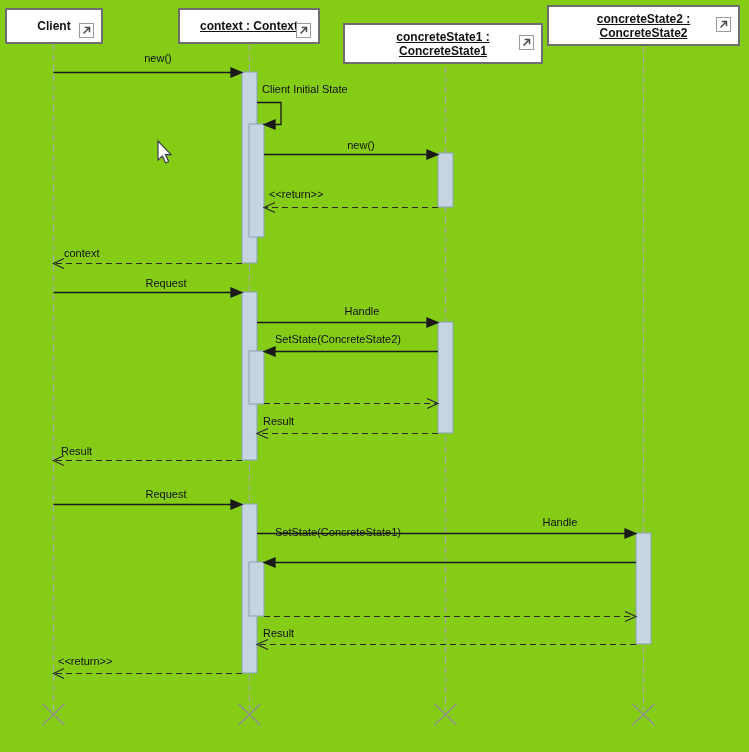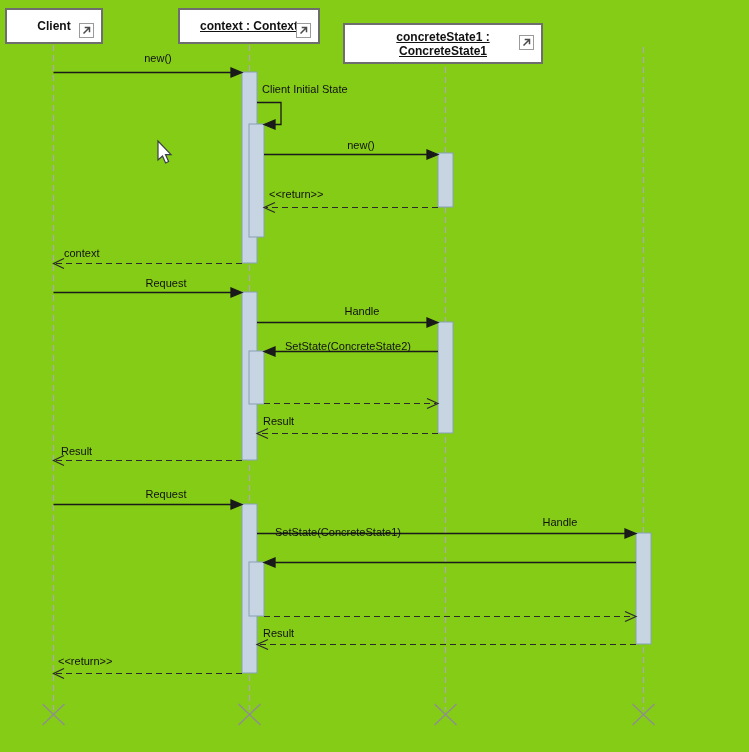--- a/index.html
+++ b/index.html
@@ -155,29 +155,38 @@
   <div class="pbox" style="left:343px;top:23px;width:200px;height:41px;">
     <span class="u">concreteState1 :</span>
     <span class="u">ConcreteState1</span>
     <span class="expand" style="bottom:12px;">
       <svg width="13" height="13" viewBox="0 0 13 13">
           <path d="M3.5 9.5 L9 4 M4.7 3.5 H9.5 V8.3" stroke="#4a4a4a" stroke-width="1.5" fill="none"></path>
         </svg>
     </span>
   </div>
 
+  <div class="pbox" style="left:547px;top:5px;width:193px;height:41px;">
+    <span class="u">concreteState2 :</span>
+    <span class="u">ConcreteState2</span>
+    <span class="expand" style="bottom:12px;">
+      <svg width="13" height="13" viewBox="0 0 13 13">
+          <path d="M3.5 9.5 L9 4 M4.7 3.5 H9.5 V8.3" stroke="#4a4a4a" stroke-width="1.5" fill="none"></path>
+        </svg>
+    </span>
+  </div>
 
   <div class="mlabel r" style="left:88px;top:52px;">new()</div>
   <div class="mlabel" style="left:262px;top:83px;">Client Initial State</div>
   <div class="mlabel r" style="left:291px;top:139px;">new()</div>
   <div class="mlabel" style="left:269px;top:188px;">&lt;&lt;return&gt;&gt;</div>
   <div class="mlabel" style="left:64px;top:247px;">context</div>
   <div class="mlabel r" style="left:96px;top:277px;">Request</div>
   <div class="mlabel r" style="left:292px;top:305px;">Handle</div>
-  <div class="mlabel" style="left:275px;top:340px;margin-left:10px;">SetState(ConcreteState2)</div>
+  <div class="mlabel" style="left:275px;top:333px;">SetState(ConcreteState2)</div>
   <div class="mlabel" style="left:263px;top:415px;">Result</div>
   <div class="mlabel" style="left:61px;top:445px;">Result</div>
   <div class="mlabel r" style="left:96px;top:488px;">Request</div>
   <div class="mlabel r" style="left:490px;top:516px;">Handle</div>
   <div class="mlabel" style="left:275px;top:526px;">SetState(ConcreteState1)</div>
   <div class="mlabel" style="left:263px;top:627px;">Result</div>
   <div class="mlabel" style="left:58px;top:655px;">&lt;&lt;return&gt;&gt;</div>
 
 </div>
 

